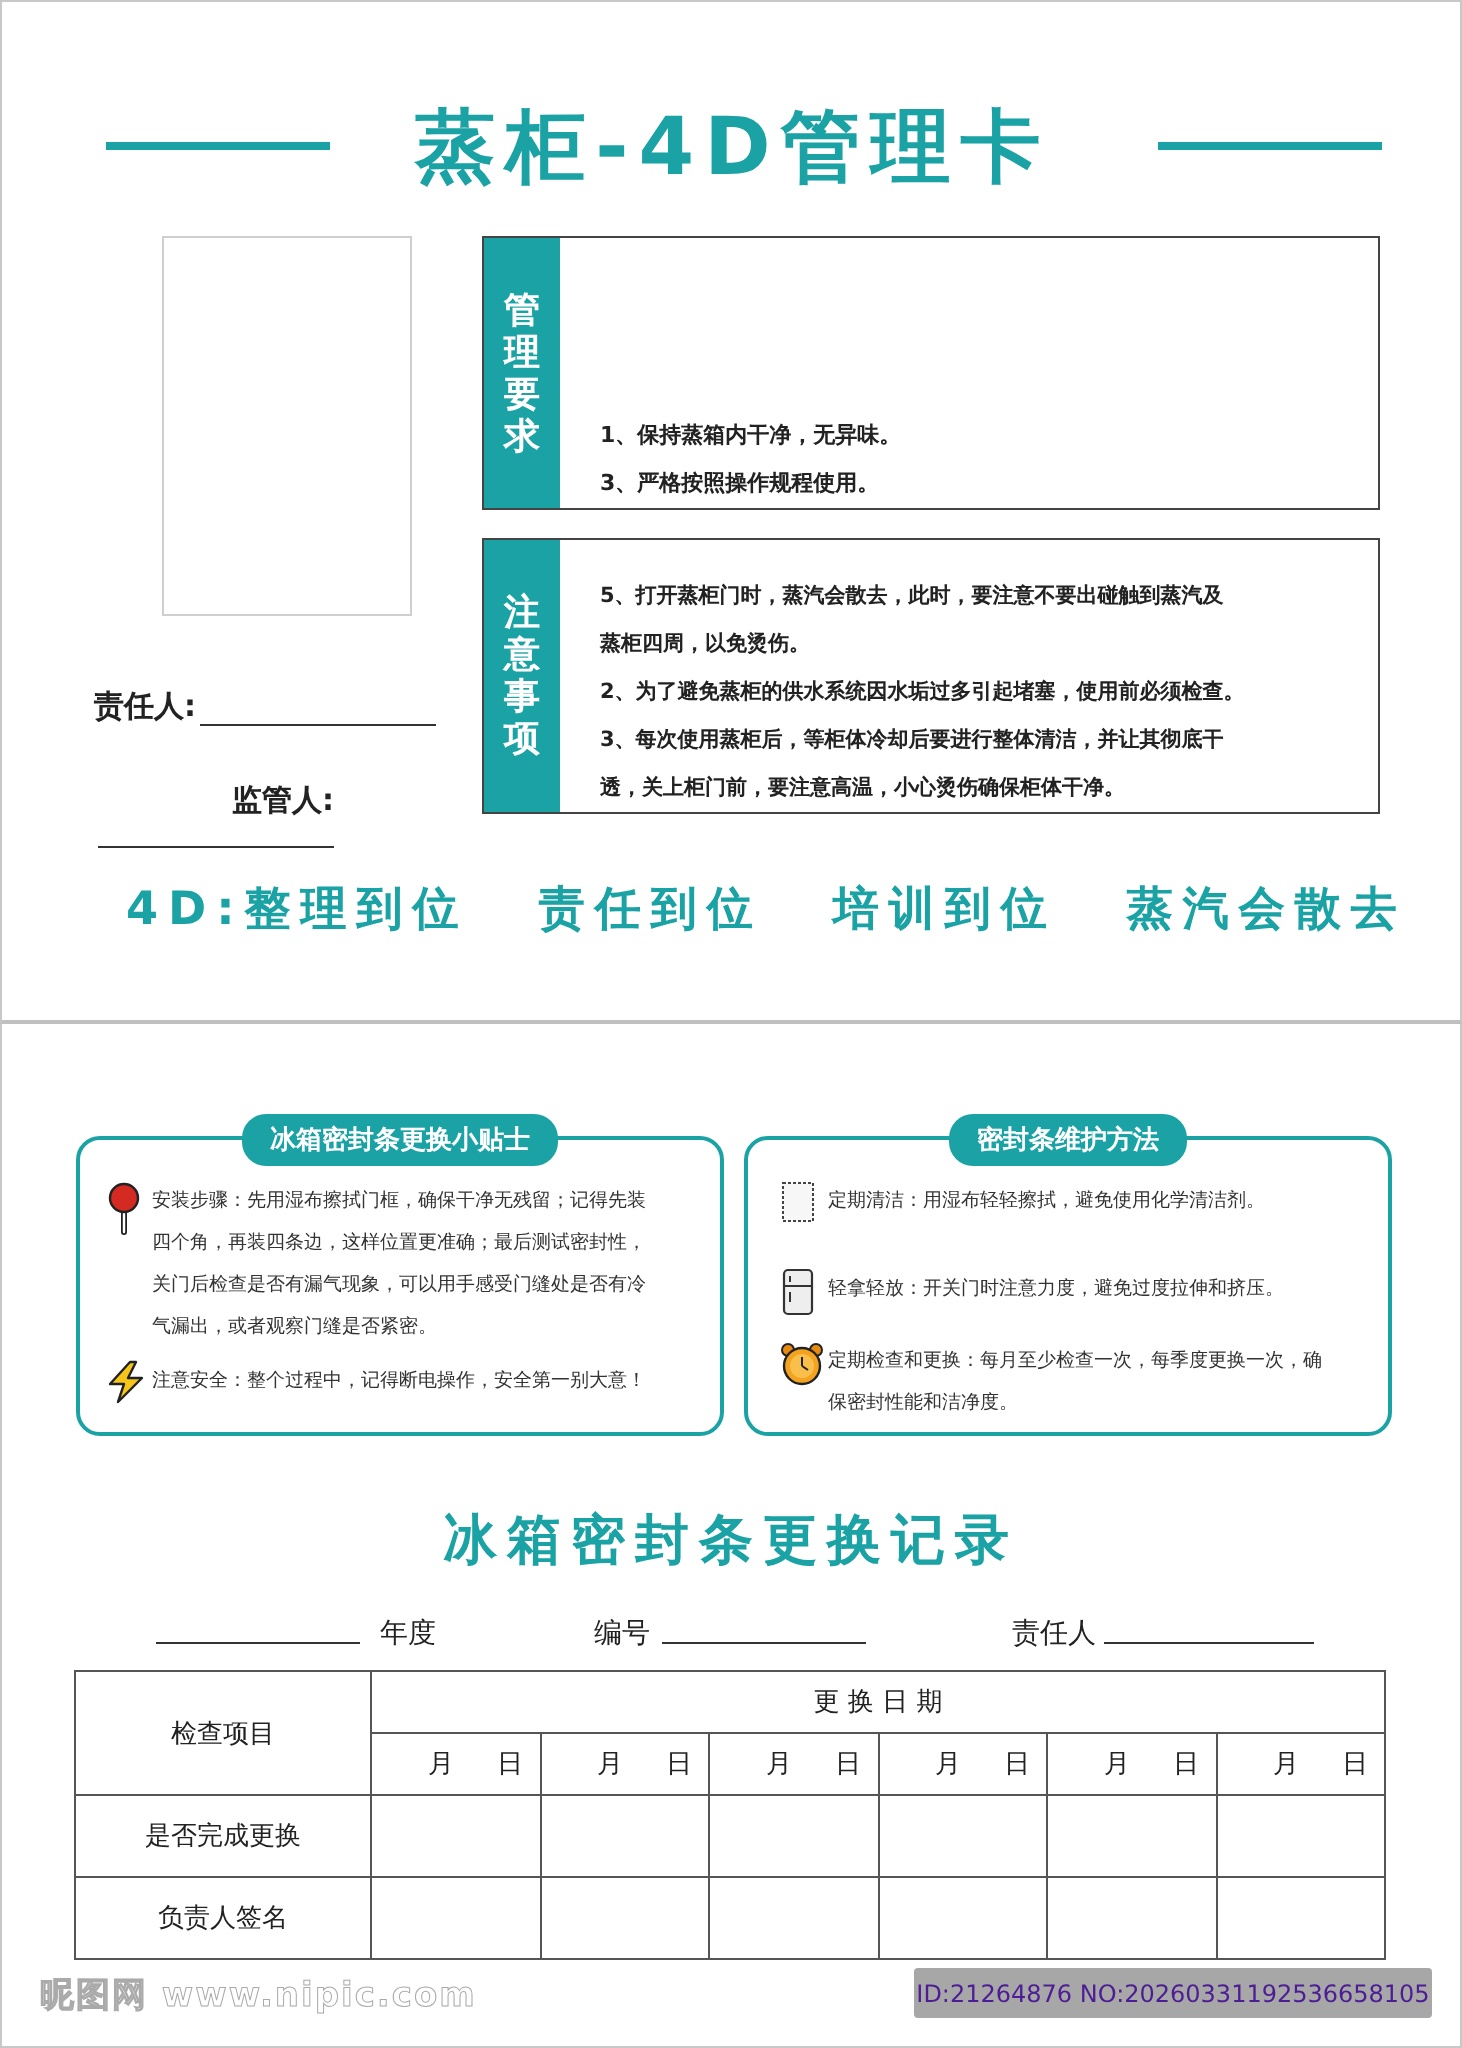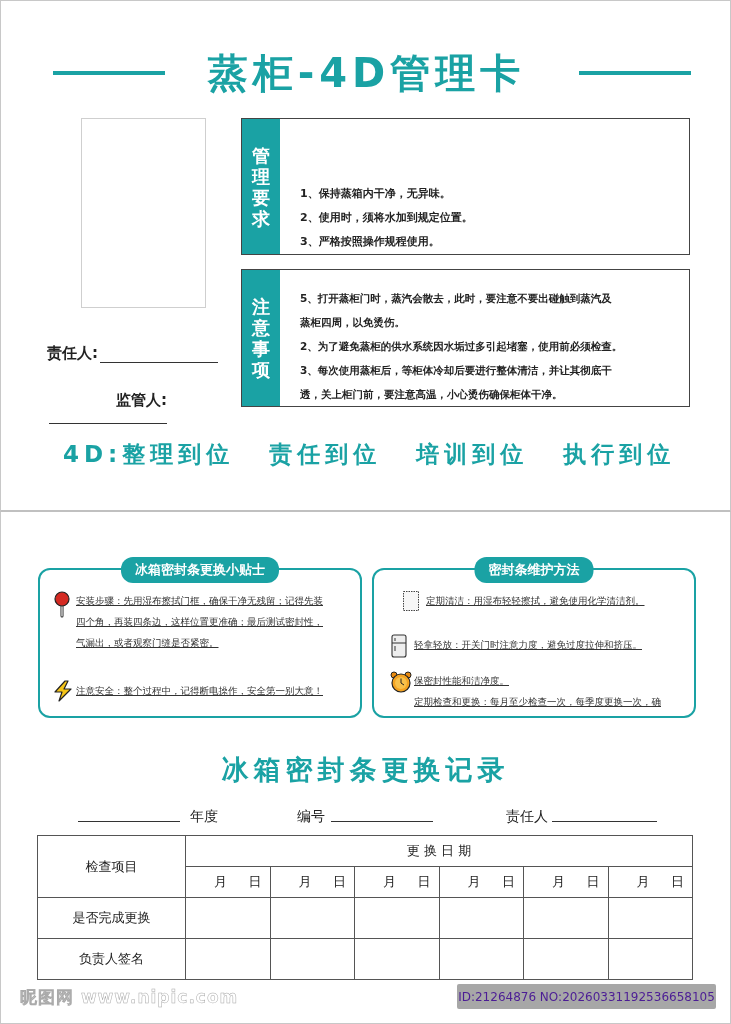--- a/index.html
+++ b/index.html
@@ -25,21 +25,21 @@
 
   .slogan { position: absolute; top: 438px; left: 62px; font-size: 23px; font-weight: bold; color: #1aa2a4; letter-spacing: 5px; white-space: nowrap; }
   .slogan span { margin-right: 22px; }
 
   .tip-card { position: absolute; top: 568px; width: 324px; height: 150px; border: 2px solid #1aa2a4; border-radius: 12px; }
   .tip-card.left { left: 38px; }
   .tip-card.right { left: 372px; }
   .tip-pill { position: absolute; top: -13px; left: 50%; transform: translateX(-50%); background: #1aa2a4; color: #fff; font-weight: bold; font-size: 13px; padding: 4px 14px; border-radius: 12px; white-space: nowrap; }
   .tip-item { position: absolute; display: flex; font-size: 9.5px; color: #333; }
   .tip-item .icon { width: 24px; flex: none; }
-  .tip-item .txt { line-height: 21px; text-decoration: underline; }
+  .tip-item .txt { line-height: 21px; }
 
   .rec-title { position: absolute; top: 752px; left: 0; width: 731px; text-align: center; font-size: 27px; font-weight: bold; color: #1aa2a4; letter-spacing: 5px; }
   .meta-row { position: absolute; top: 808px; font-size: 14px; color: #222; display: flex; align-items: flex-start; }
   .meta-row .line { display: inline-block; border-bottom: 1px solid #333; height: 14px; }
 
   table.rec { position: absolute; left: 37px; top: 835px; width: 656px; border-collapse: collapse; font-size: 13px; color: #222; }
   table.rec td { border: 1.5px solid #555; text-align: center; }
   table.rec td.md { font-size: 13px; }
   .md-cell { display: flex; justify-content: space-between; padding: 0 8px 0 28px; }
 
@@ -69,21 +69,20 @@
 
   <div class="panel" style="top:117px; height:137px;">
     <div class="side">
       <span>管</span>
       <span>理</span>
       <span>要</span>
       <span>求</span>
     </div>
     <div class="body">
       <p>1、保持蒸箱内干净，无异味。</p>
-      <p>2、使用时，须将水加到规定位置。</p>
       <p>3、严格按照操作规程使用。</p>
     </div>
   </div>
 
   <div class="panel" style="top:268px; height:138px;">
     <div class="side">
       <span>注</span>
       <span>意</span>
       <span>事</span>
       <span>项</span>
@@ -94,55 +93,56 @@
       <p>2、为了避免蒸柜的供水系统因水垢过多引起堵塞，使用前必须检查。</p>
       <p>3、每次使用蒸柜后，等柜体冷却后要进行整体清洁，并让其彻底干</p>
       <p>透，关上柜门前，要注意高温，小心烫伤确保柜体干净。</p>
     </div>
   </div>
 
   <div class="slogan">
     <span>4D:整理到位</span>
     <span>责任到位</span>
     <span>培训到位</span>
-    <span>执行到位</span>
+    <span>蒸汽会散去</span>
   </div>
 </div>
 
 <div class="page-bottom"></div>
 
 <div class="tip-card left">
   <div class="tip-pill">冰箱密封条更换小贴士</div>
   <div class="tip-item" style="left:12px; top:20px; width:296px;">
     <div class="icon">
       <svg width="20" height="30" viewBox="0 0 20 30">
           <line x1="10" y1="10" x2="10" y2="26" stroke="#222" stroke-width="3" stroke-linecap="round"></line>
           <line x1="10" y1="10" x2="10" y2="26" stroke="#fff" stroke-width="1.2" stroke-linecap="round"></line>
           <circle cx="10" cy="9" r="7" fill="#d42a22" stroke="#222" stroke-width="1.2"></circle>
         </svg>
     </div>
     <div class="txt">
       <div>安装步骤：先用湿布擦拭门框，确保干净无残留；记得先装</div>
       <div>四个角，再装四条边，这样位置更准确；最后测试密封性，</div>
+      <div>关门后检查是否有漏气现象，可以用手感受门缝处是否有冷</div>
       <div>气漏出，或者观察门缝是否紧密。</div>
     </div>
   </div>
   <div class="tip-item" style="left:12px; top:110px; width:296px;">
     <div class="icon">
       <svg width="22" height="22" viewBox="0 0 22 22">
           <path d="M13 1 L3 12 L10 12 L7 21 L19 9 L12 9 L16 1 Z" fill="#f5c518" stroke="#222" stroke-width="1.2" stroke-linejoin="round"></path>
         </svg>
     </div>
     <div class="txt">注意安全：整个过程中，记得断电操作，安全第一别大意！</div>
   </div>
 </div>
 
 <div class="tip-card right">
   <div class="tip-pill">密封条维护方法</div>
-  <div class="tip-item" style="left:28px; top:20px; width:296px;">
+  <div class="tip-item" style="left:16px; top:20px; width:296px;">
     <div class="icon">
       <svg width="18" height="22" viewBox="0 0 18 22">
           <rect x="1.5" y="1.5" width="15" height="19" fill="#f7f7f7" stroke="#444" stroke-width="1" stroke-dasharray="1.5 1"></rect>
         </svg>
     </div>
     <div class="txt">定期清洁：用湿布轻轻擦拭，避免使用化学清洁剂。</div>
   </div>
   <div class="tip-item" style="left:16px; top:64px; width:296px;">
     <div class="icon">
       <svg width="18" height="24" viewBox="0 0 18 24">
@@ -159,22 +159,22 @@
       <svg width="22" height="24" viewBox="0 0 22 24">
           <circle cx="4" cy="5" r="3" fill="#e88a10" stroke="#222" stroke-width="1"></circle>
           <circle cx="18" cy="5" r="3" fill="#e88a10" stroke="#222" stroke-width="1"></circle>
           <circle cx="11" cy="13" r="9" fill="#f4a321" stroke="#222" stroke-width="1.2"></circle>
           <circle cx="11" cy="13" r="6" fill="#f8c04a"></circle>
           <line x1="11" y1="13" x2="11" y2="8.5" stroke="#222" stroke-width="1"></line>
           <line x1="11" y1="13" x2="14" y2="15" stroke="#222" stroke-width="1"></line>
         </svg>
     </div>
     <div class="txt">
+      <div>定期检查和更换：每月至少检查一次，每季度更换一次，确</div>
       <div>保密封性能和洁净度。</div>
-      <div>定期检查和更换：每月至少检查一次，每季度更换一次，确</div>
     </div>
   </div>
 </div>
 
 <div class="rec-title">冰箱密封条更换记录</div>
 
 <div class="meta-row" style="left:78px;">
   <span class="line" style="width:102px;"></span>
   <span style="margin-left:10px;">年度</span>
 </div>

